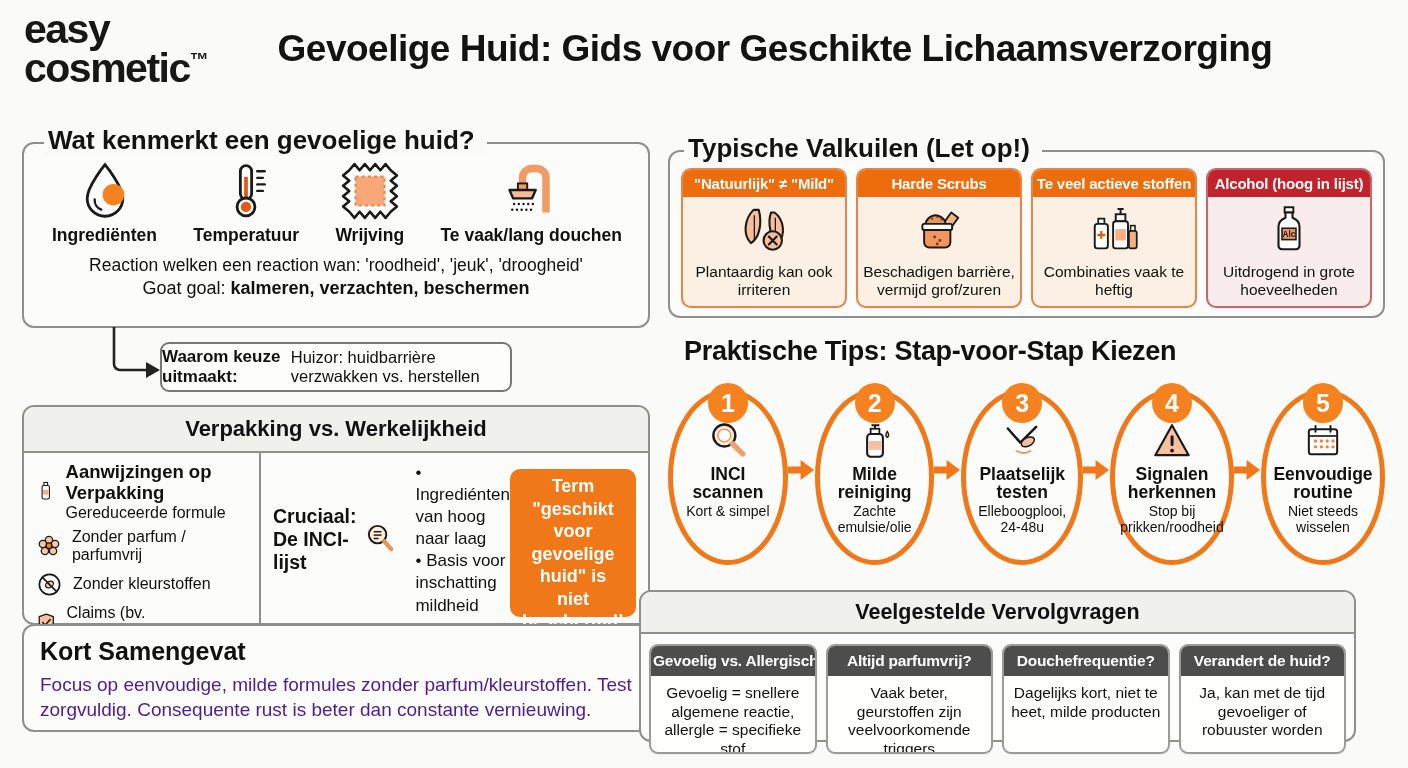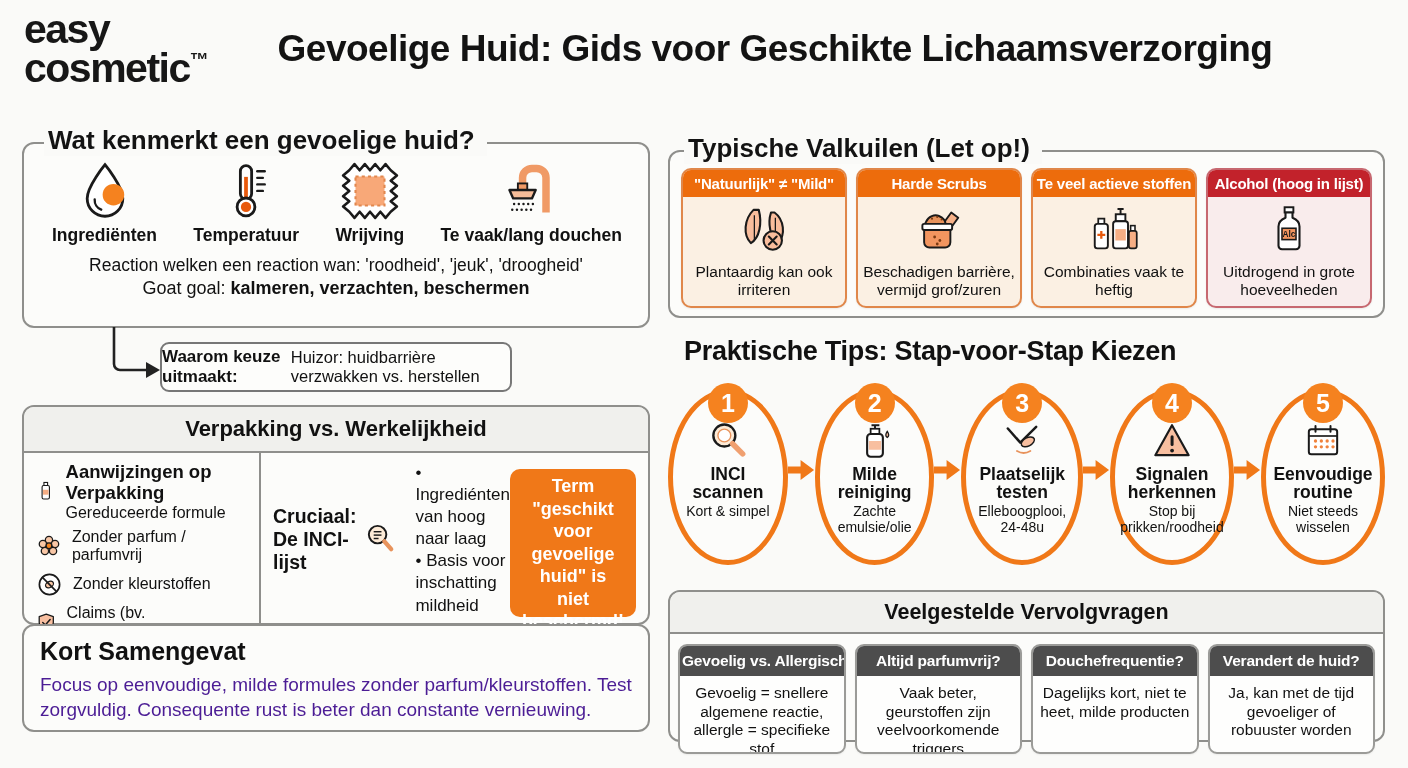--- a/index.html
+++ b/index.html
@@ -70,21 +70,21 @@
   #steps-title{position:absolute;left:684px;top:336px;font-size:27px;font-weight:800;letter-spacing:-.3px;}
   #steps-row{position:absolute;left:668px;top:380px;width:717px;height:194px;display:flex;align-items:center;justify-content:space-between;}
   .step{width:124px;height:176px;border:5px solid #F07818;border-radius:50%;position:relative;background:#FCFCFA;display:flex;flex-direction:column;align-items:center;padding-top:24px;box-sizing:border-box;}
   .step-num{position:absolute;top:-11px;left:50%;transform:translateX(-50%);width:40px;height:40px;border-radius:50%;background:#F5821F;color:#fff;font-weight:800;font-size:25px;display:flex;align-items:center;justify-content:center;}
   .step-icon{height:46px;display:flex;align-items:center;justify-content:center;}
   .step-label{font-size:17.5px;font-weight:800;text-align:center;line-height:1.03;margin-top:1px;padding:0 13px;}
   .step-sub{font-size:14px;text-align:center;line-height:1.12;margin-top:3px;padding:0 5px;}
   .step-arrow{margin-bottom:14px;}
 
   
-  #faq-panel{left:668px;top:590px;width:717px;height:152px;}
+  #faq-panel{left:639px;top:590px;width:717px;height:152px;}
   #faq-panel .band{height:40px;font-size:21.5px;}
   .faq-cards{display:flex;gap:9px;padding:10px 8px;}
   .faq-card{flex:1;border:2px solid #9B9B98;border-radius:9px;background:#FEFEFD;overflow:hidden;display:flex;flex-direction:column;height:106px;box-shadow:0 1px 2px rgba(0,0,0,.06);}
   .faq-q{background:#4D4D4D;color:#fff;font-weight:800;font-size:15.5px;text-align:center;padding:6px 2px;white-space:nowrap;letter-spacing:-.2px;}
   .faq-a{font-size:15.5px;text-align:center;line-height:1.2;padding:8px 5px;}
 </style>
 </head>
 <body>
 
 <div id="canvas">

